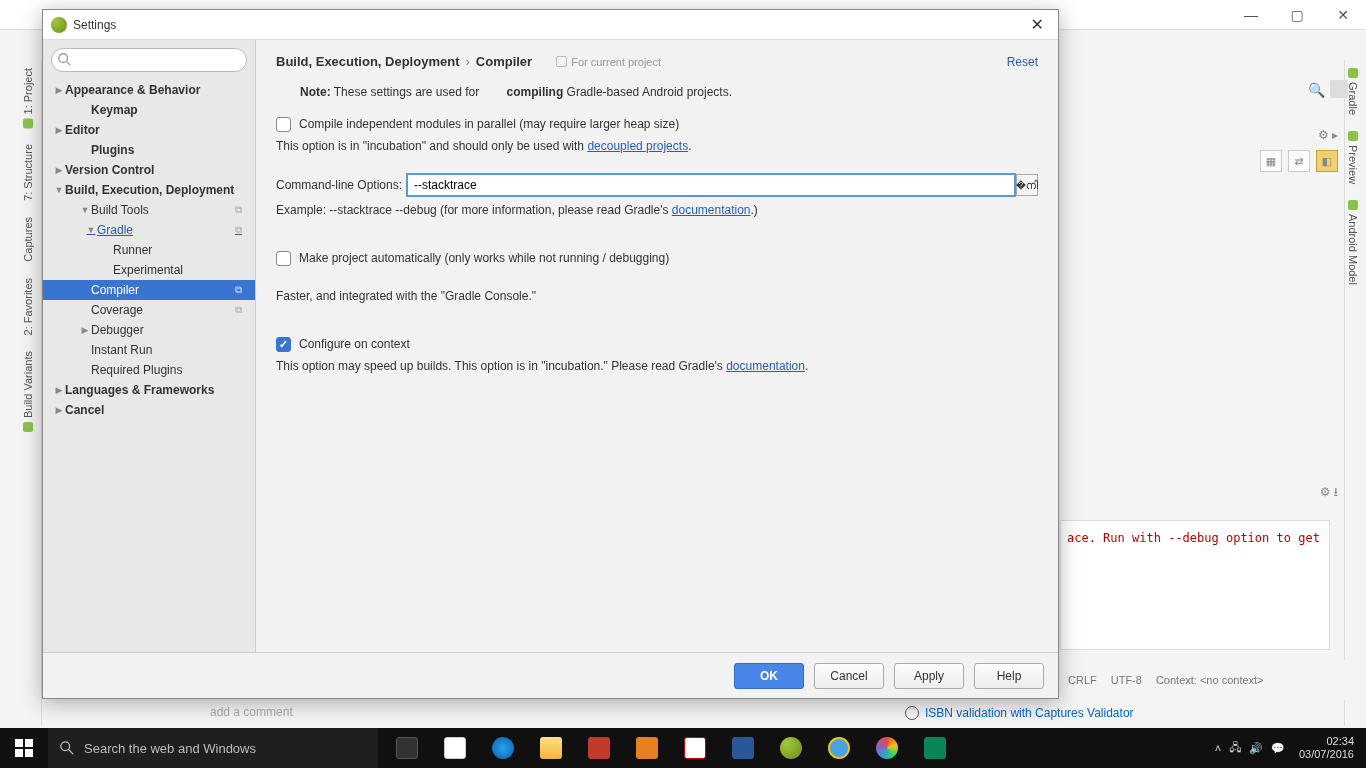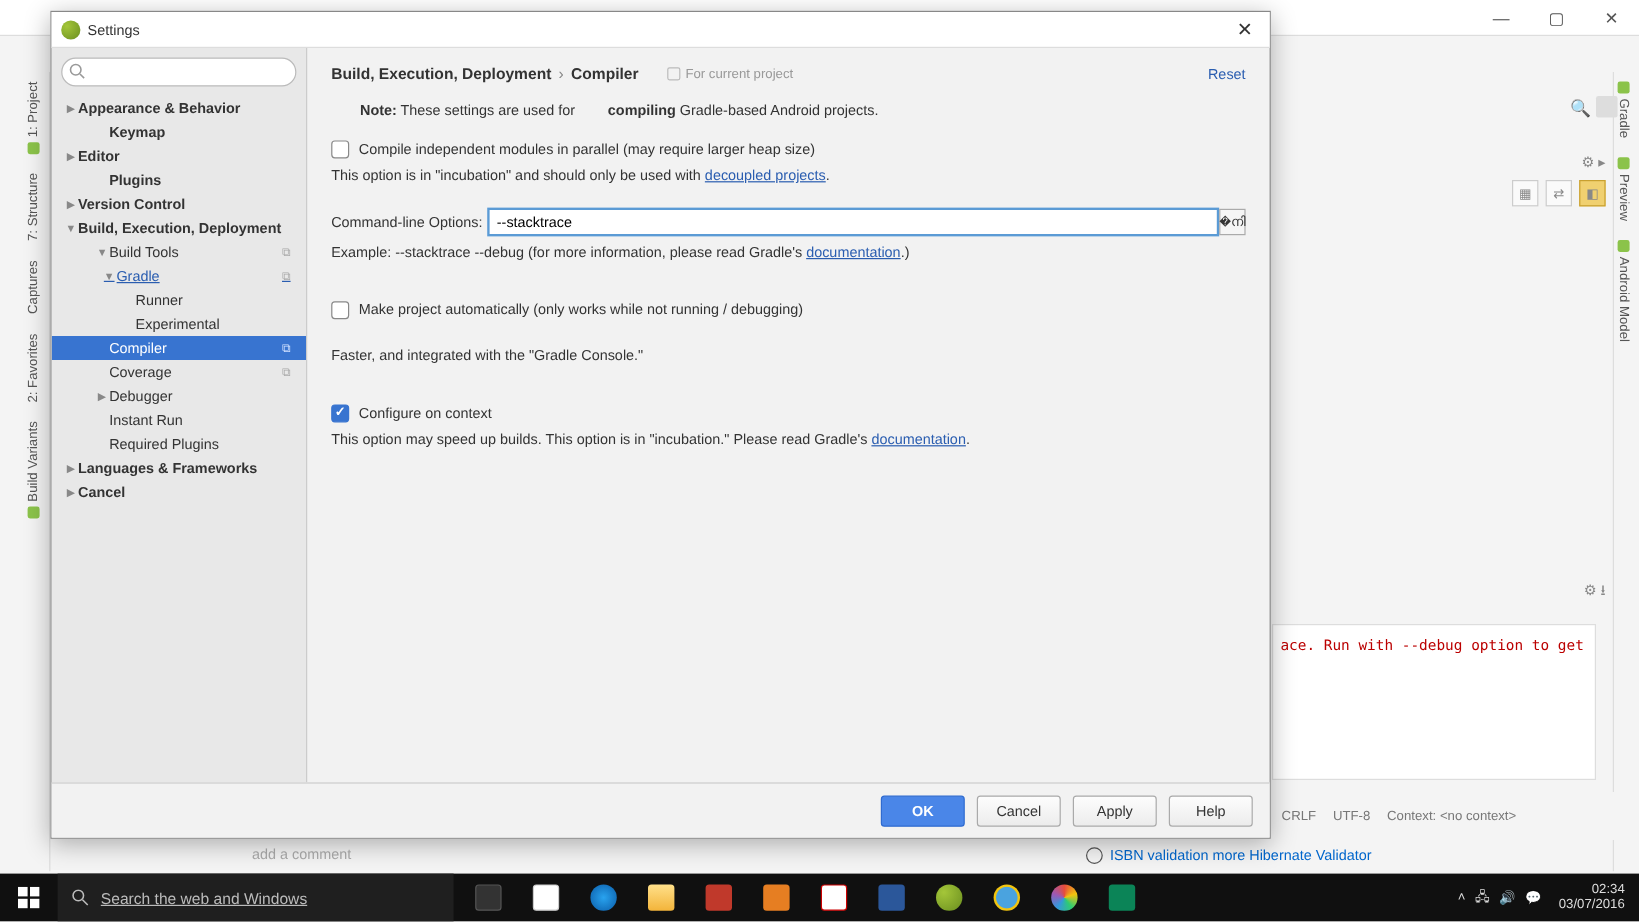--- a/index.html
+++ b/index.html
@@ -73,21 +73,21 @@
 .cmd-row .btn-ico { width: 22px; height: 22px; border: 1px solid #aaa; background: #f5f5f5; display: inline-flex; align-items: center; justify-content: center; font-size: 11px; cursor: pointer; }
 .spacer { height: 16px; }
 .dlg-footer { height: 46px; border-top: 1px solid #ccc; display: flex; align-items: center; justify-content: flex-end; gap: 10px; padding: 0 14px; background: #f2f2f2; }
 .btn { min-width: 70px; height: 26px; border: 1px solid #aaa; background: linear-gradient(#fdfdfd,#ececec); font-size: 12px; color: #333; border-radius: 3px; cursor: pointer; padding: 0 14px; }
 .btn.primary { background: #4a86e8; border-color: #2f6bd0; color: #fff; font-weight: 700; }
 
 
 .taskbar { position: absolute; left: 0; right: 0; bottom: 0; height: 40px; background: #101010; display: flex; align-items: center; color: #fff; font-size: 13px; }
 .taskbar .start { width: 48px; height: 40px; display: flex; align-items: center; justify-content: center; }
 .taskbar .start svg { width: 18px; height: 18px; }
-.taskbar .search-tb { width: 330px; height: 40px; background: #1f1f1f; display: flex; align-items: center; padding: 0 12px; color: #bbb; gap: 10px; text-decoration: underline; }
+.taskbar .search-tb { width: 330px; height: 40px; background: #1f1f1f; display: flex; align-items: center; padding: 0 12px; color: #bbb; gap: 10px; }
 .taskbar .tray { margin-left: auto; display: flex; align-items: center; gap: 8px; padding-right: 6px; color: #ddd; font-size: 11px; }
 .taskbar .clock { text-align: right; line-height: 1.2; padding: 0 6px; }
 .taskbar .apps { display: flex; align-items: center; gap: 2px; padding-left: 6px; }
 .taskbar .app { width: 46px; height: 40px; display: flex; align-items: center; justify-content: center; }
 .tb-icon { width: 22px; height: 22px; border-radius: 3px; display: inline-block; }
 .ci-edge { background: radial-gradient(circle,#29a3ef,#0a5ca8); border-radius:50%;}
 .ci-folder{ background: linear-gradient(#ffe08a,#f3b43a);}
 .ci-store { background:#fff; border:1px solid #ccc;}
 .ci-task  { background:#333; border:1px solid #555;}
 .ci-red   { background:#c0392b;}
@@ -166,21 +166,21 @@
       </div>
   </div>
   <div class="bg-statusbar">
     <span>CRLF</span>
     <span>UTF-8</span>
     <span>Context: &lt;no context&gt;</span>
   </div>
   <div class="bg-add-comment">add a comment</div>
   <div class="bg-isbn">
       <span class="globe"></span>
-      <span>ISBN validation more Hibernate Validator</span>
+      <span>ISBN validation with Captures Validator</span>
     </div>
 </div>
 
 <div class="dialog">
   <div class="dlg-title">
     <span class="as-icon"></span>
     <span>Settings</span>
     <span class="close">✕</span>
   </div>
   <div class="dlg-body">

